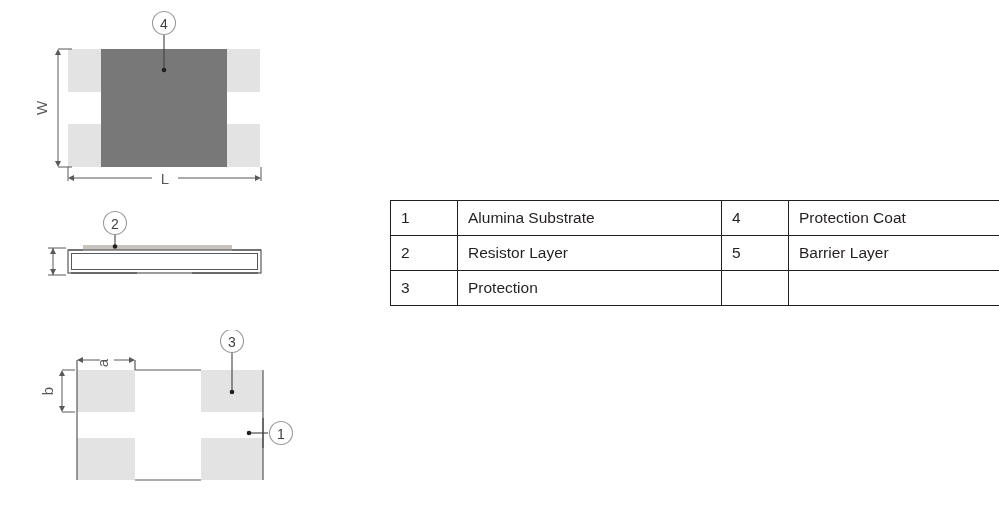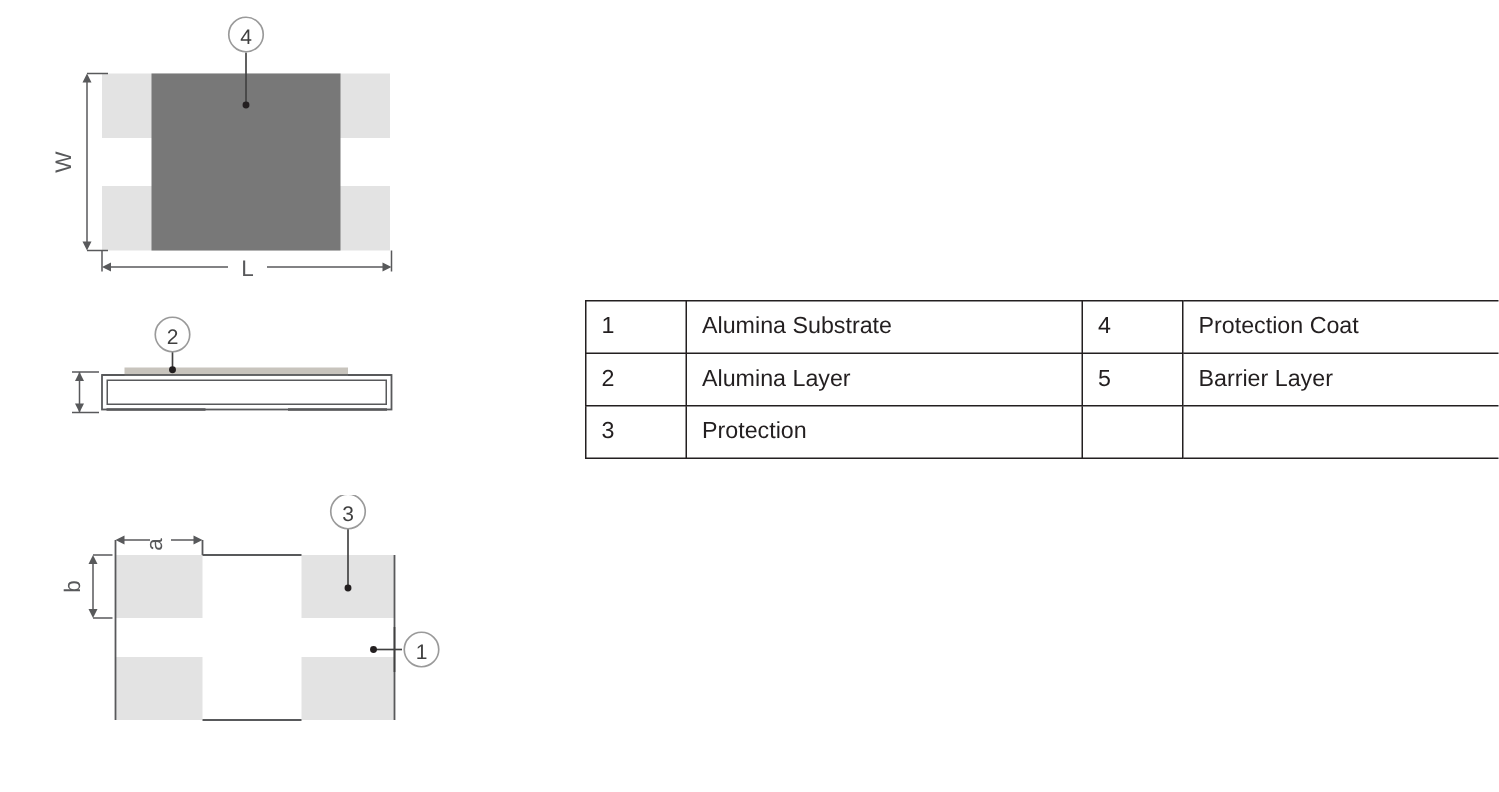--- a/index.html
+++ b/index.html
@@ -172,21 +172,21 @@
   <table class="legend">
     <tbody>
       <tr>
         <td class="c-num">1</td>
         <td class="c-lbl">Alumina Substrate</td>
         <td class="c-num">4</td>
         <td class="c-lbl">Protection Coat</td>
       </tr>
       <tr>
         <td class="c-num">2</td>
-        <td class="c-lbl">Alumina Layer</td>
+        <td class="c-lbl">Resistor Layer</td>
         <td class="c-num">5</td>
         <td class="c-lbl">Barrier Layer</td>
       </tr>
       <tr>
         <td class="c-num">3</td>
         <td class="c-lbl">Protection</td>
         <td class="c-num"></td>
         <td class="c-lbl"></td>
       </tr>
     </tbody>

